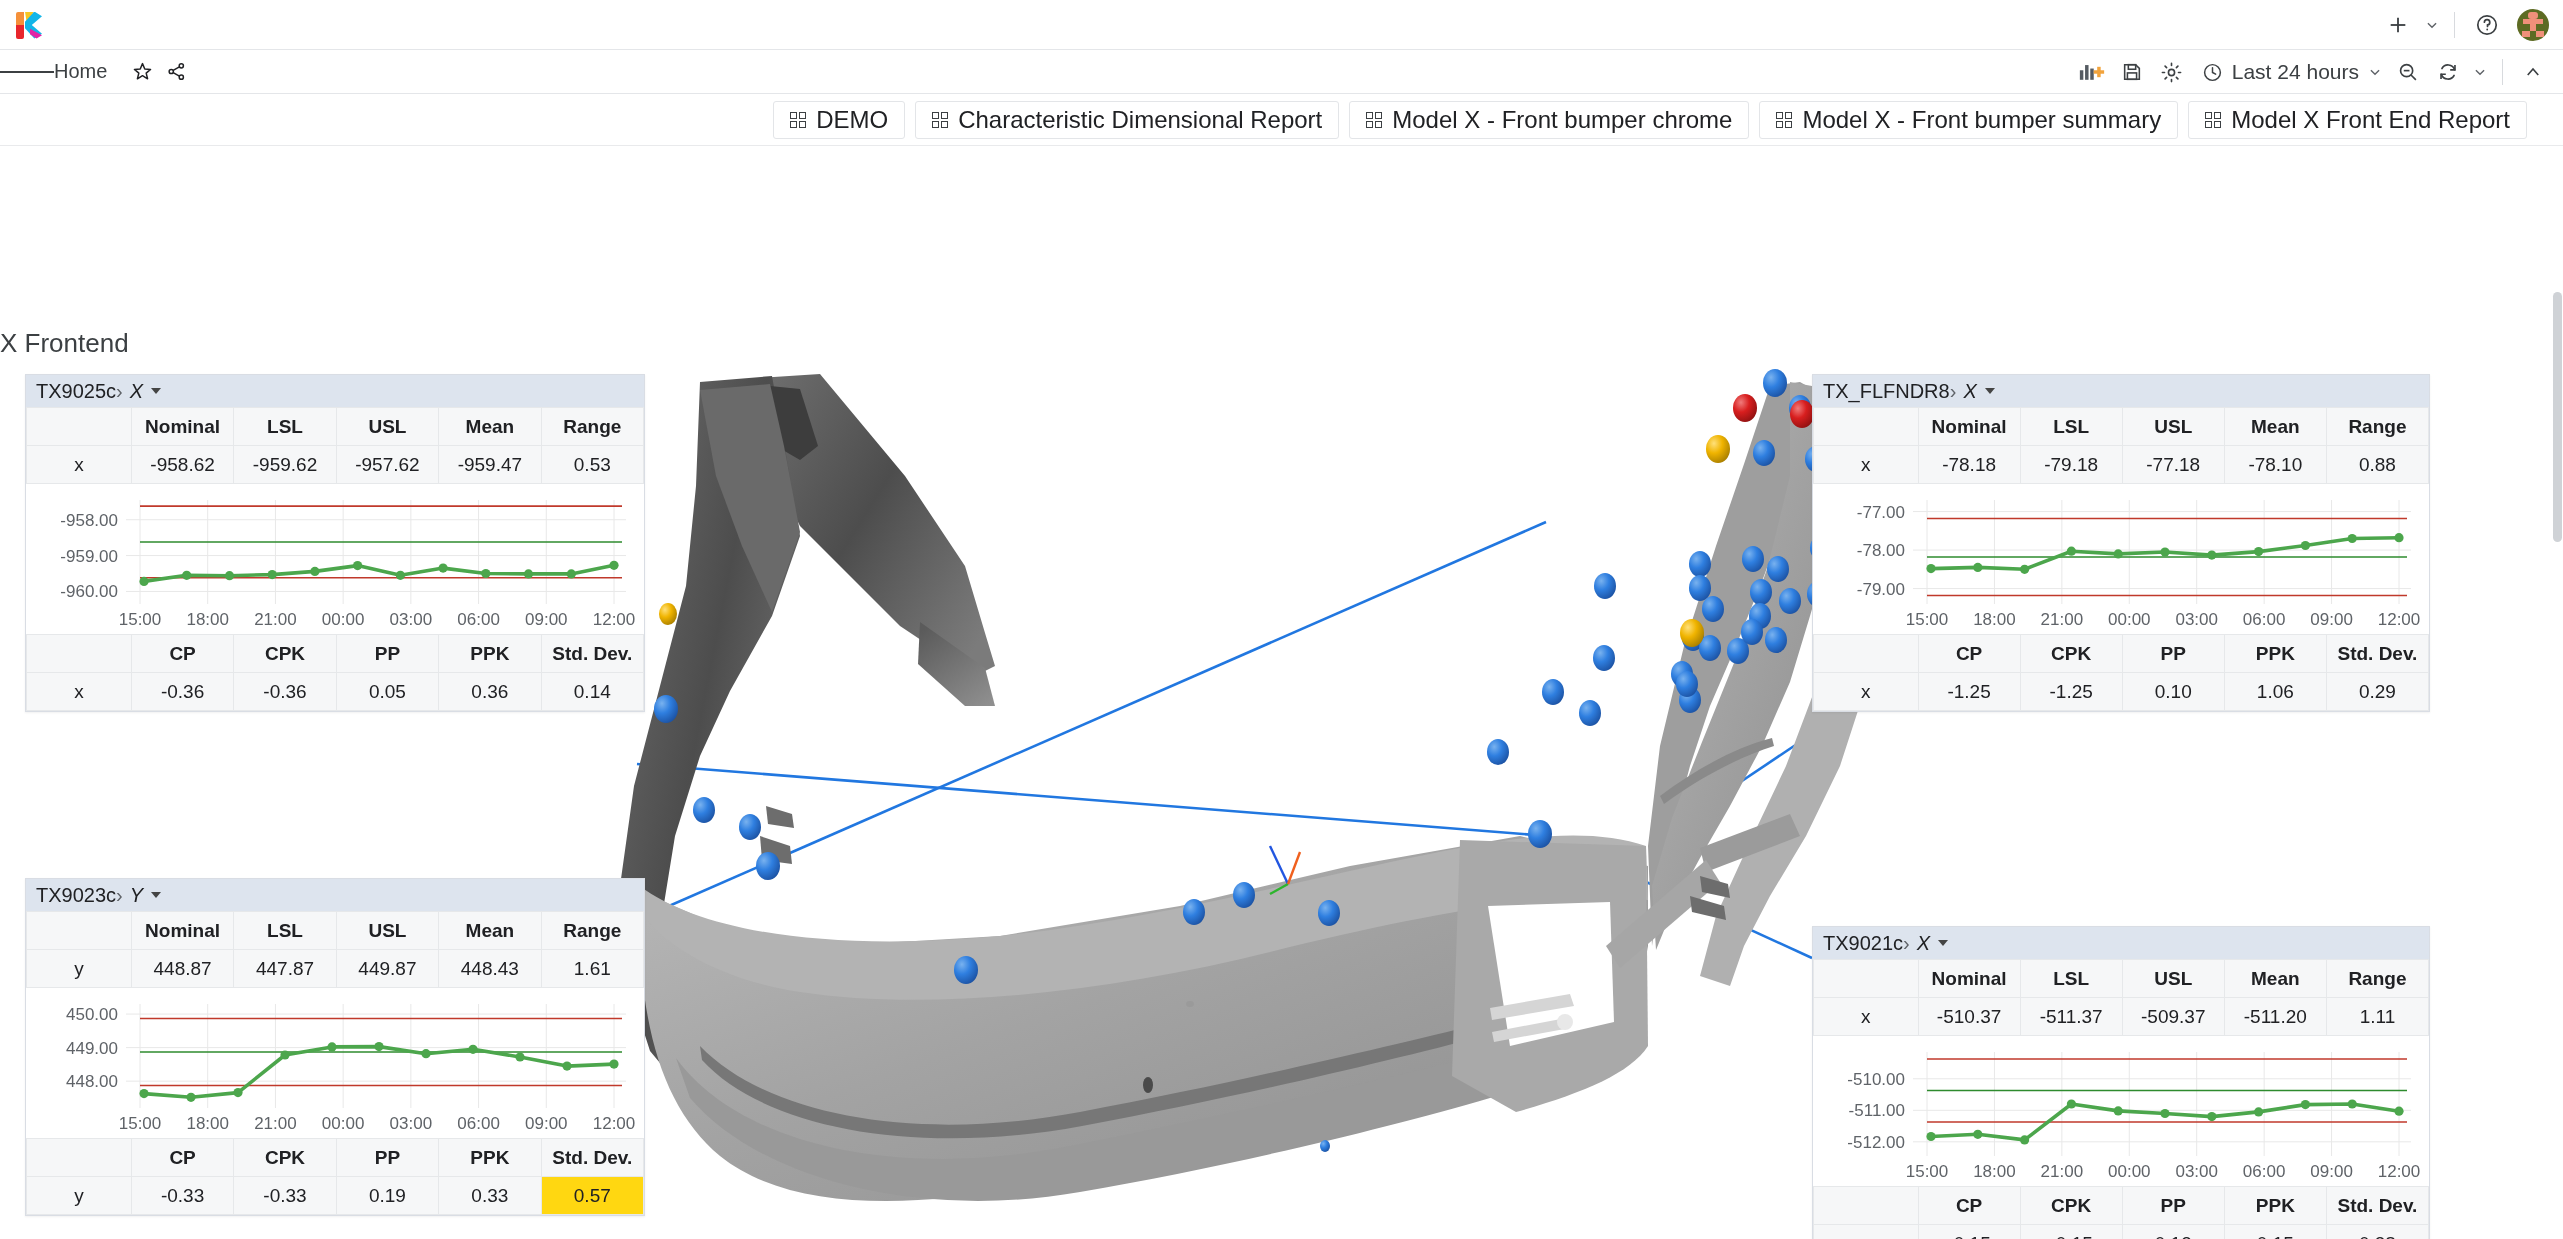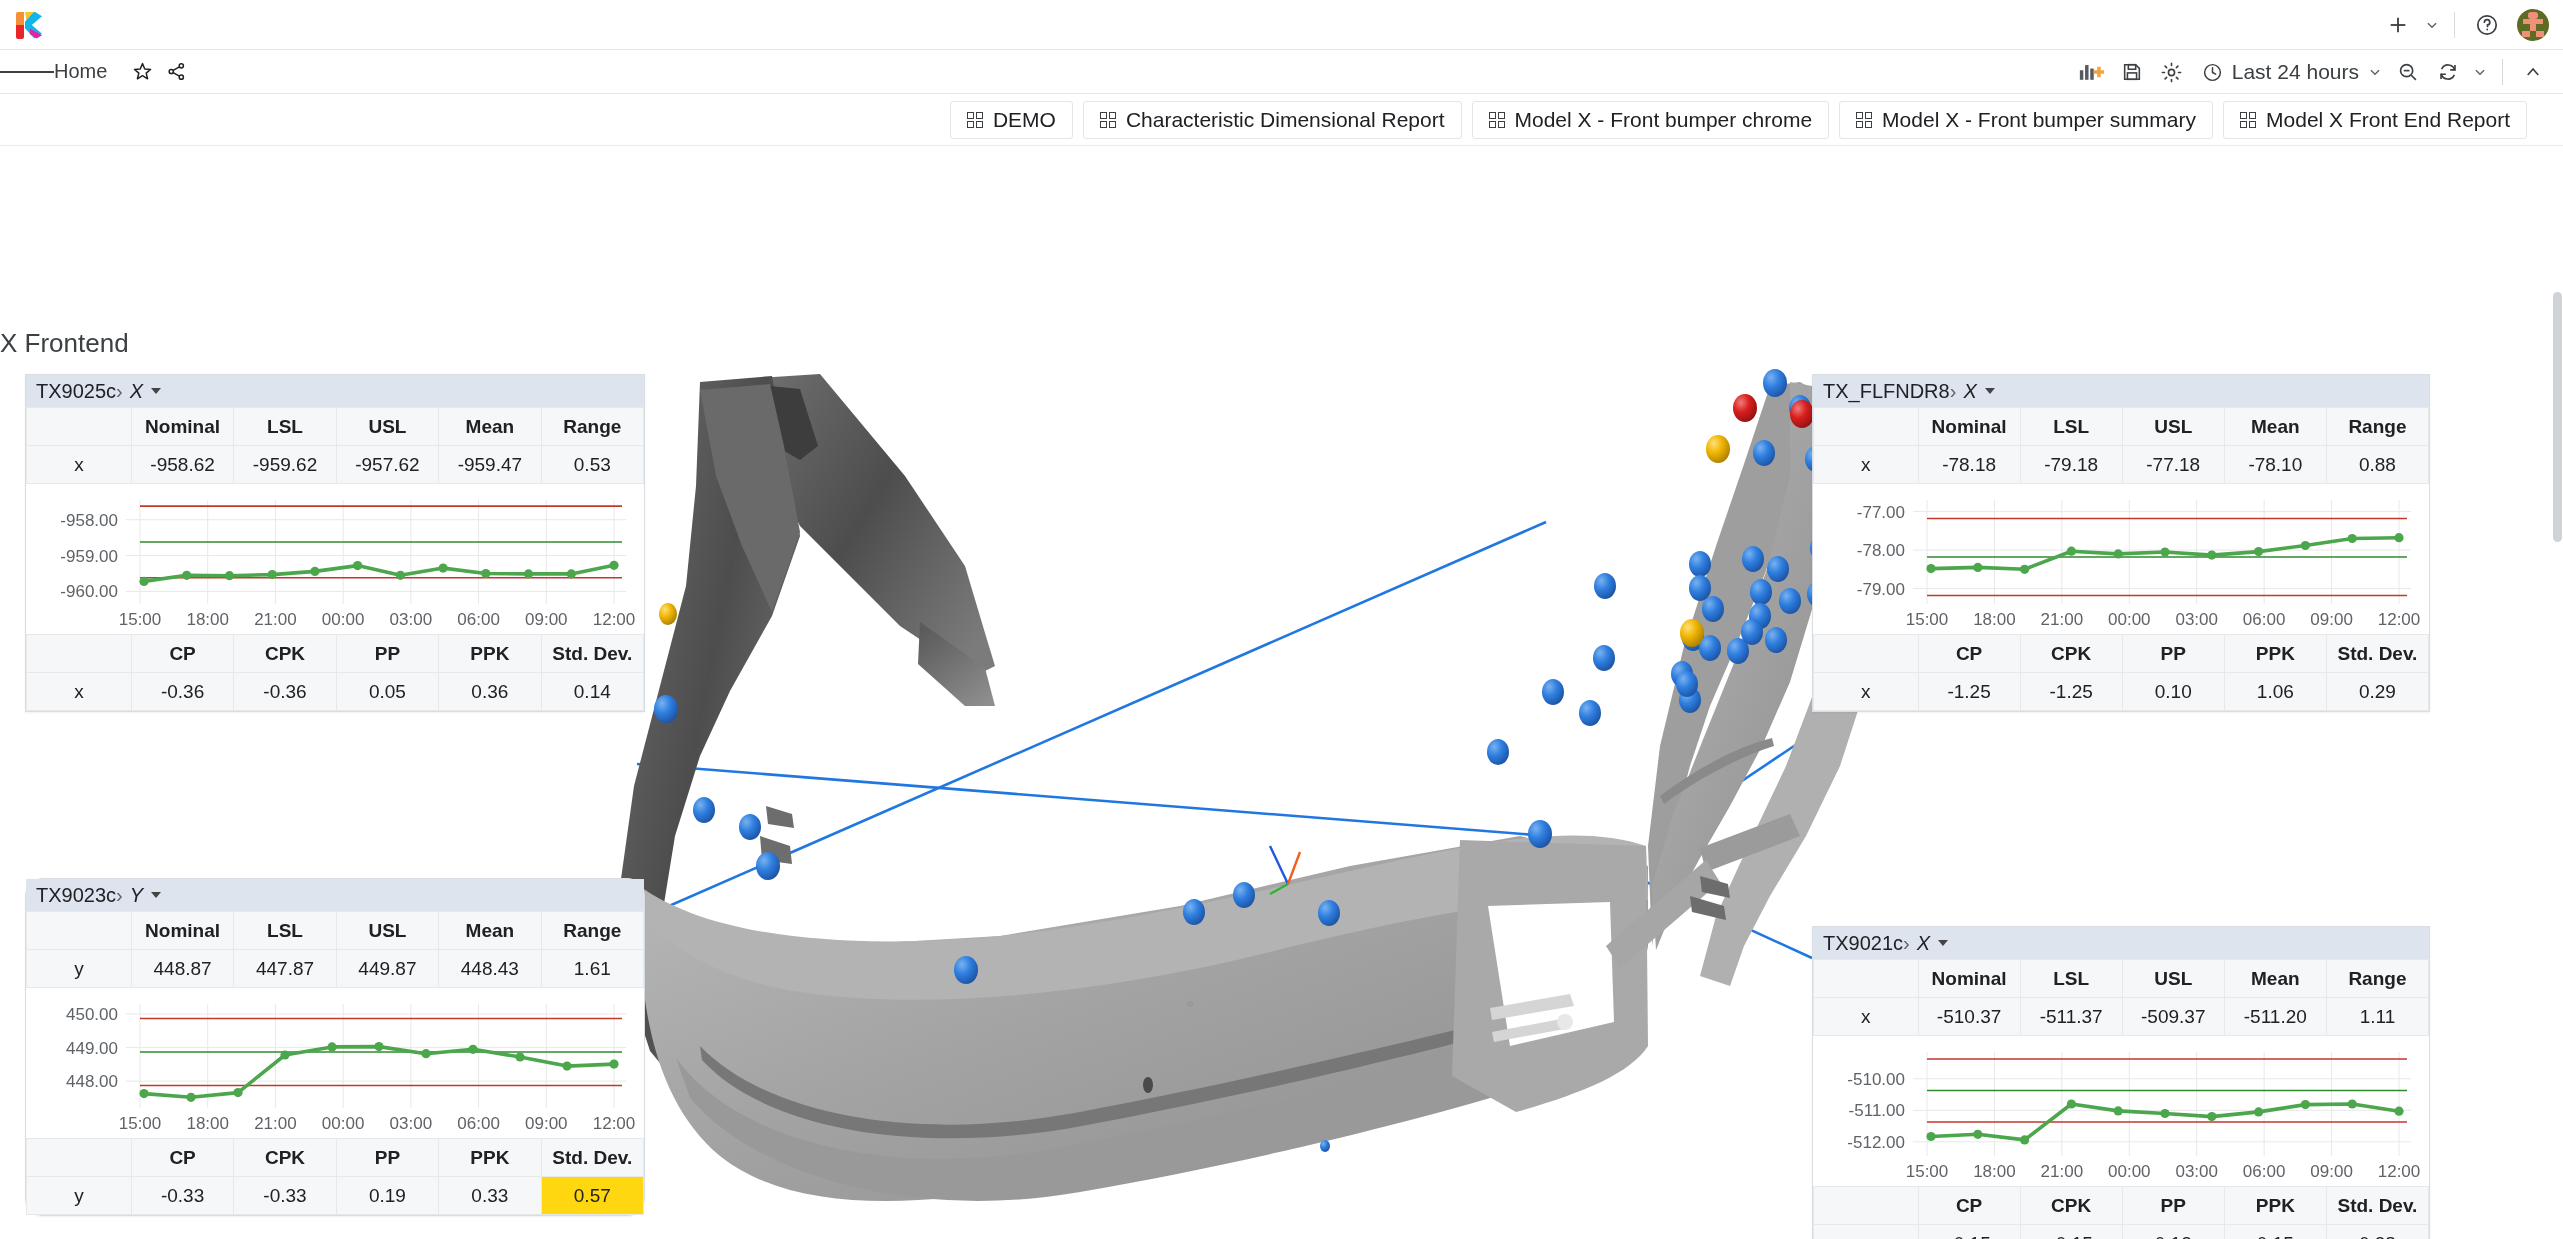--- a/index.html
+++ b/index.html
@@ -74,21 +74,21 @@
   .tabstrip {
     height:52px; width:100%;
     background:#fff;
     border-bottom:1px solid #e9eaec;
     display:flex; align-items:center; justify-content:flex-end;
     padding-right:36px; gap:10px;
   }
   .tab {
     height:38px; display:flex; align-items:center; gap:10px;
     padding:0 16px; border:1px solid #e3e5e8; border-radius:3px;
-    background:#fff; font-size:21px; color:#202124; cursor:pointer;
+    background:#fff; font-size:24px; color:#202124; cursor:pointer;
     white-space:nowrap;
   }
   .grid-ico { display:grid; grid-template-columns:7px 7px; grid-template-rows:7px 7px; gap:2px; flex:0 0 auto;}
   .grid-ico b { display:block; width:7px; height:7px; border:1.6px solid #3c4043; }
 
   
   .stage { position:relative; width:2563px; height:1093px; background:#fff; }
   .stage-title {
     position:absolute; left:0; right:0; top:182px;
     font-size:26px; color:#3c4043;
@@ -562,21 +562,21 @@
               <td class="rowlab">x</td>
               <td>-0.36</td>
               <td>-0.36</td>
               <td>0.05</td>
               <td>0.36</td>
               <td>0.14</td>
             </tr>
      </tbody>
         </table>
       </div>
-      <div class="card" style="left: 25px; top: 732px; width: 620px; border-radius: 18px;">
+      <div class="card" style="left: 25px; top: 732px; width: 620px;">
         <div class="card-head">
        <span>TX9023c</span>
        <span class="sep">›</span>
        <span class="axis">Y</span>
        <span class="caret"></span>
      </div>
      <table class="k">
        <tbody>
             <tr>
               <th class="rowlab"></th>

